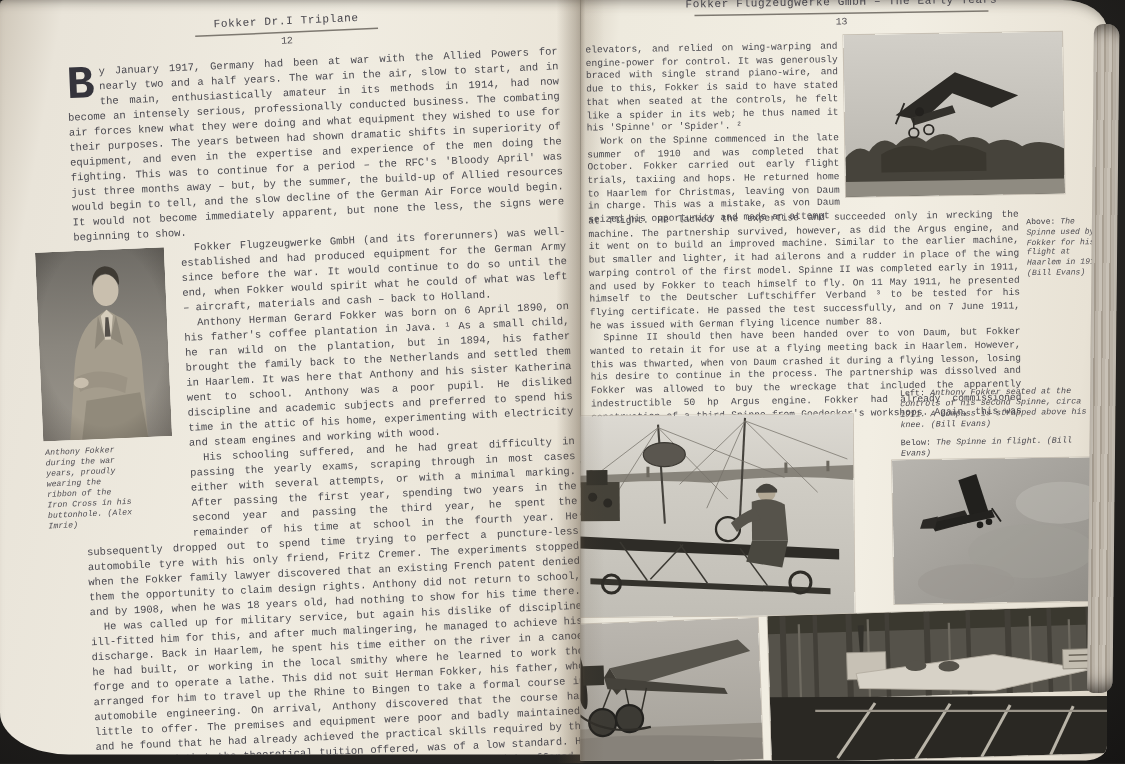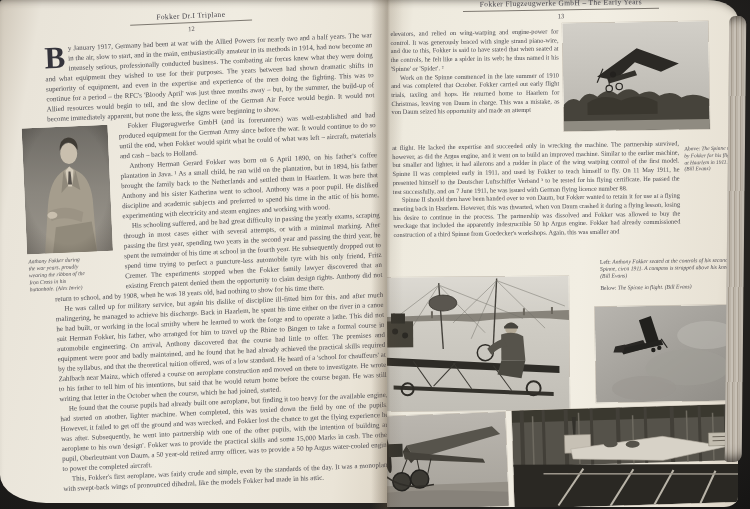--- a/index.html
+++ b/index.html
@@ -1,19 +1,19 @@
 <!DOCTYPE html>
 <html><head>
 <meta charset="utf-8">
 <style>
   html,body{margin:0;padding:0;background:#232220;}
   .scene{position:relative;width:750px;height:509px;overflow:hidden;
     background:radial-gradient(ellipse at 45% 40%, #3a3835 0%, #2c2a27 55%, #161514 100%);
     font-family:"Liberation Serif","DejaVu Serif",serif;}
-  .page{position:absolute;overflow:hidden;}
+  .page{position:absolute;overflow:hidden;font-family:Liberation Mono, monospace;}
   .page-left{left:0;top:6;width:387px;height:503px;
     background:linear-gradient(100deg,#cfc7b9 0%,#e9e4d9 9%,#f0ece1 50%,#eae4d7 88%,#ded6c7 100%);
     border-radius:3px 0 0 0;border-bottom-left-radius:46px 28px;
     box-shadow:inset 0 6px 8px -6px rgba(40,35,28,.55);}
   .page-right{left:387px;top:2;width:351px;height:507px;
     background:linear-gradient(95deg,#d9d2c4 0%,#eeeade 7%,#f2eee3 55%,#e8e2d5 90%,#d7cfc1 100%);
     border-top-right-radius:30px 20px;border-bottom-right-radius:14px 10px;
     box-shadow:inset 0 7px 9px -7px rgba(40,35,28,.6);}
   .gutter{position:absolute;left:371px;top:0;width:32px;height:509px;z-index:6;pointer-events:none;
     background:linear-gradient(90deg,rgba(92,78,60,0) 0%,rgba(92,78,60,.38) 48%,rgba(92,78,60,.10) 60%,rgba(92,78,60,0) 100%);}

